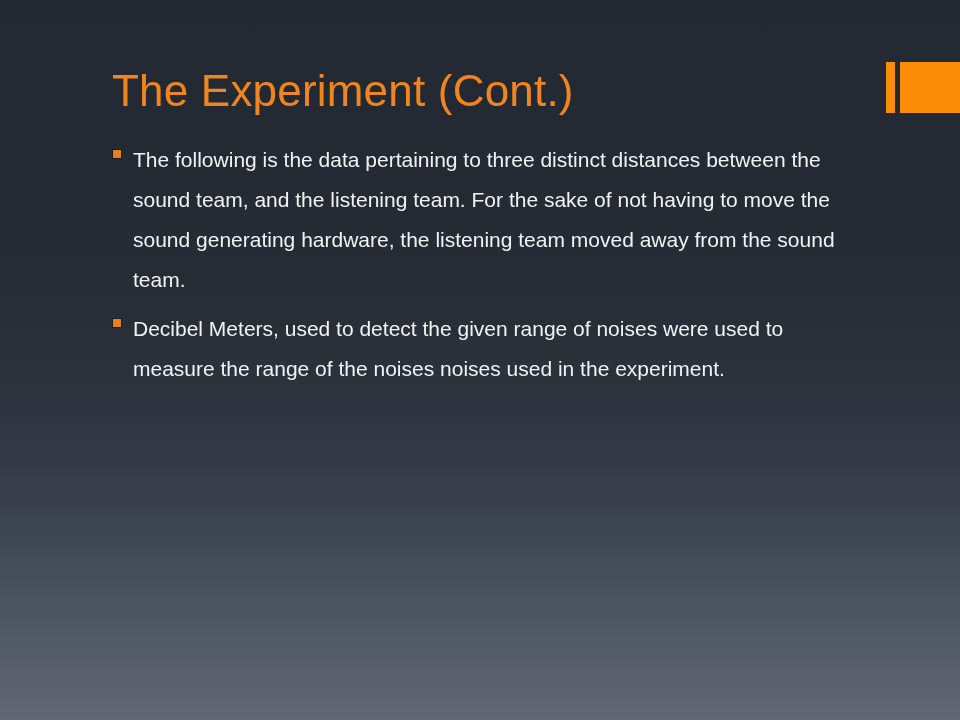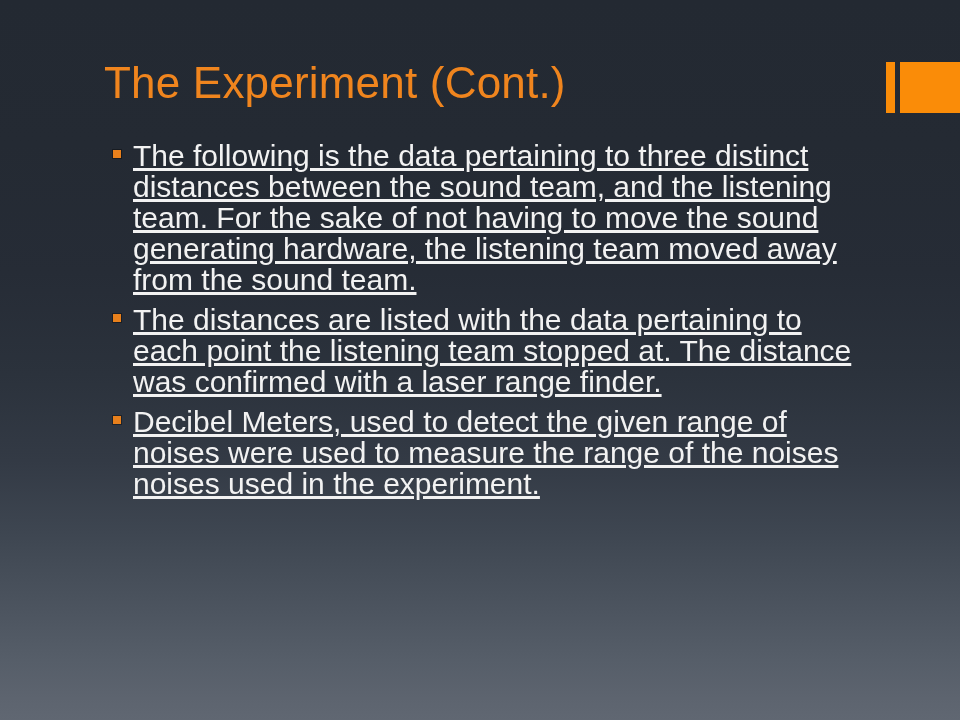--- a/index.html
+++ b/index.html
@@ -32,21 +32,21 @@
   
   #title-area {
     position: absolute;
     left: 104px;
     top: 54px;
     width: 760px;
     height: 66px;
   }
 
   #page-title {
-    margin: 0;
+    margin: 8px;
     font-size: 44px;
     font-weight: normal;
     line-height: 58px;
     letter-spacing: 0.2px;
     color: #F0851E;
     white-space: nowrap;
   }
 
   
   #title-accent {
@@ -80,25 +80,24 @@
     position: absolute;
     left: 113px;
     top: 140px;
     width: 752px;
   }
 
   .bullet-para {
     position: relative;
     padding-left: 20px;
     margin: 0 0 9px 0;
-    font-size: 30px;
-    line-height: 31px;
+    font-size: 21px;
+    line-height: 40px;
     color: #F2F2F2;
     text-align: left;
-    text-decoration: underline;
   }
 
   .bullet-para:last-child {
     margin-bottom: 0;
   }
 
   .bullet-marker {
     position: absolute;
     left: 0;
     top: 10px;
@@ -127,24 +126,20 @@
     <span class="accent-block"></span>
   </div>
 
   <div id="body-area">
 
     <p class="bullet-para">
       <span class="bullet-marker"></span>
       <span class="bullet-text">The following is the data pertaining to three distinct distances between the sound team, and the listening team.  For the sake of not having to move the sound generating hardware, the listening team moved away from the sound team.</span>
     </p>
 
-    <p class="bullet-para">
-      <span class="bullet-marker"></span>
-      <span class="bullet-text">The distances are listed with the data pertaining to each point the listening team stopped at.  The distance was confirmed with a laser range finder.</span>
-    </p>
 
     <p class="bullet-para">
       <span class="bullet-marker"></span>
       <span class="bullet-text">Decibel Meters, used to detect the given range of noises were used to measure the range of the noises noises used in the experiment.</span>
     </p>
 
   </div>
 
 </div>
 

